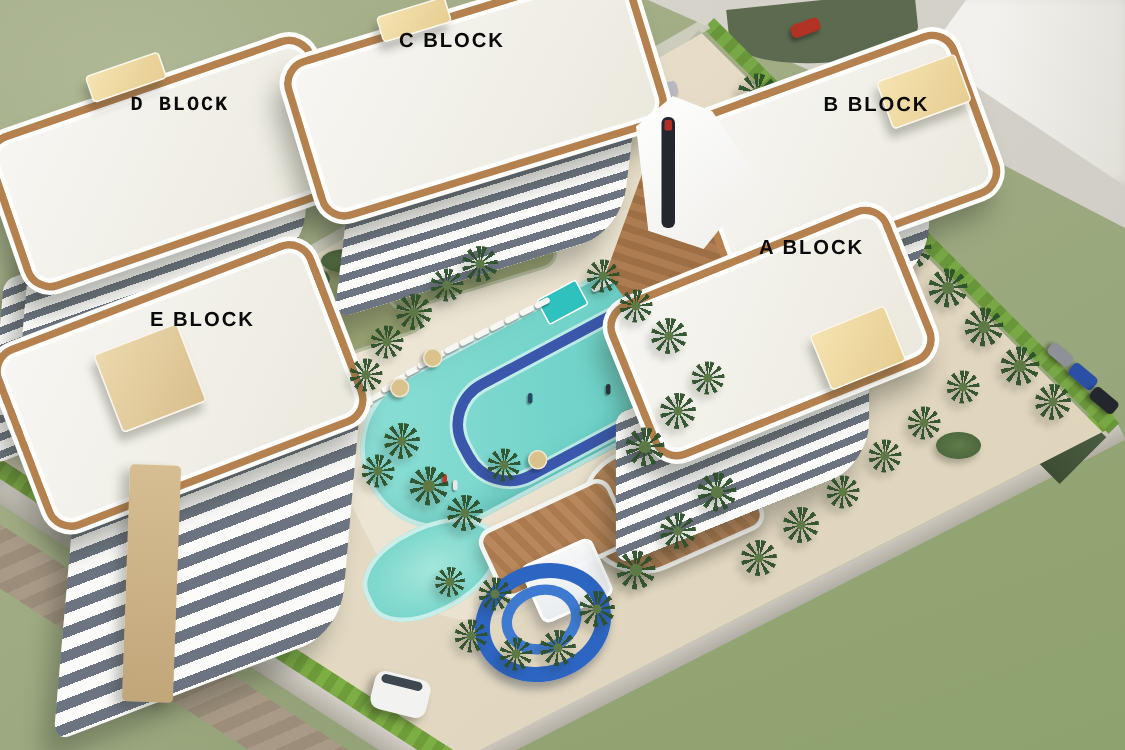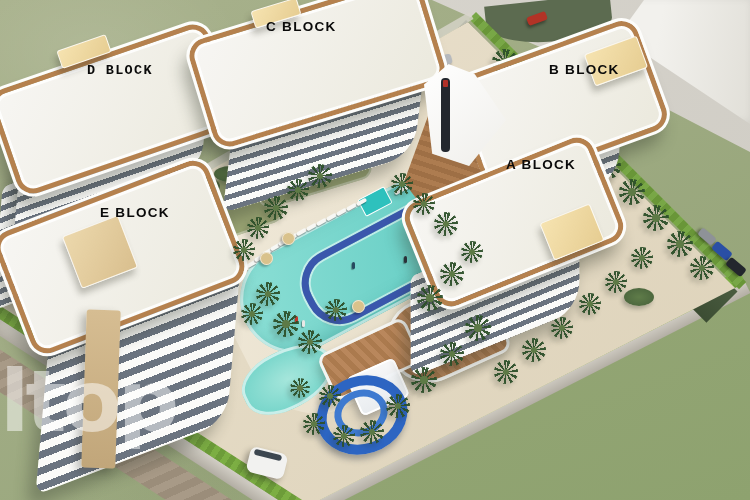--- a/index.html
+++ b/index.html
@@ -208,21 +208,20 @@
   <div class="abs van">
     <div class="van-windshield"></div>
   </div>
 
   <div class="block-label" style="left:87px;top:63px;font-family:Liberation Mono, monospace;">D BLOCK</div>
   <div class="block-label" style="left:266px;top:19px;">C BLOCK</div>
   <div class="block-label" style="left:549px;top:62px;">B BLOCK</div>
   <div class="block-label" style="left:506px;top:157px;">A BLOCK</div>
   <div class="block-label" style="left:100px;top:205px;">E BLOCK</div>
 
-  <div class="watermark wm-brand">ltop</div>
 <div class="palm" style="left: 492px; top: 49px; width: 26px; height: 26px; z-index: 35;"></div>
     <div class="palm" style="left: 519px; top: 75px; width: 26px; height: 26px; z-index: 35;"></div>
     <div class="palm" style="left: 545px; top: 101px; width: 26px; height: 26px; z-index: 35;"></div>
     <div class="palm" style="left: 571px; top: 127px; width: 26px; height: 26px; z-index: 35;"></div>
     <div class="palm" style="left: 595px; top: 153px; width: 26px; height: 26px; z-index: 35;"></div>
     <div class="palm" style="left: 619px; top: 179px; width: 26px; height: 26px; z-index: 35;"></div>
     <div class="palm" style="left: 643px; top: 205px; width: 26px; height: 26px; z-index: 35;"></div>
     <div class="palm" style="left: 667px; top: 231px; width: 26px; height: 26px; z-index: 35;"></div>
     <div class="palm" style="left: 690px; top: 256px; width: 24px; height: 24px; z-index: 35;"></div>
     <div class="palm" style="left: 308px; top: 164px; width: 24px; height: 24px; z-index: 45;"></div>

